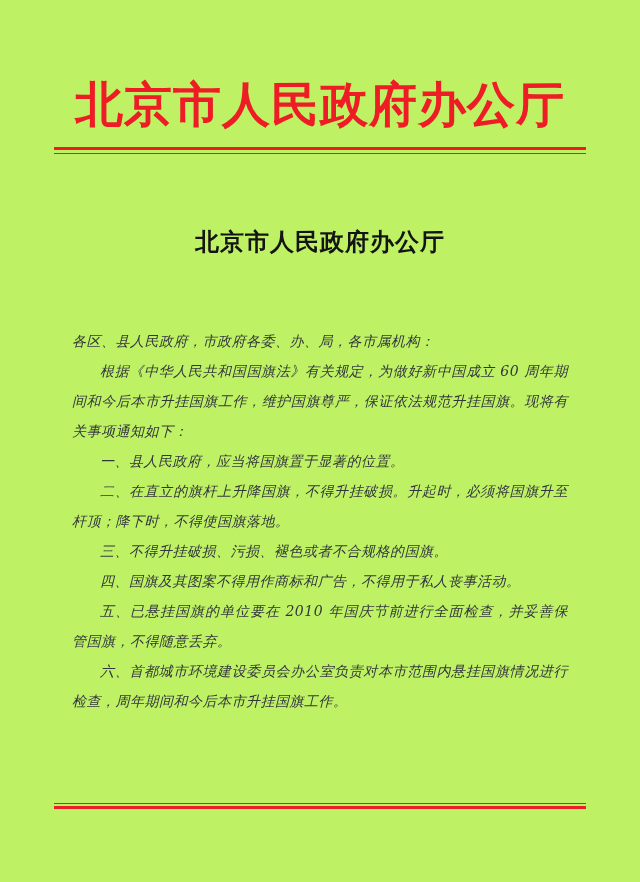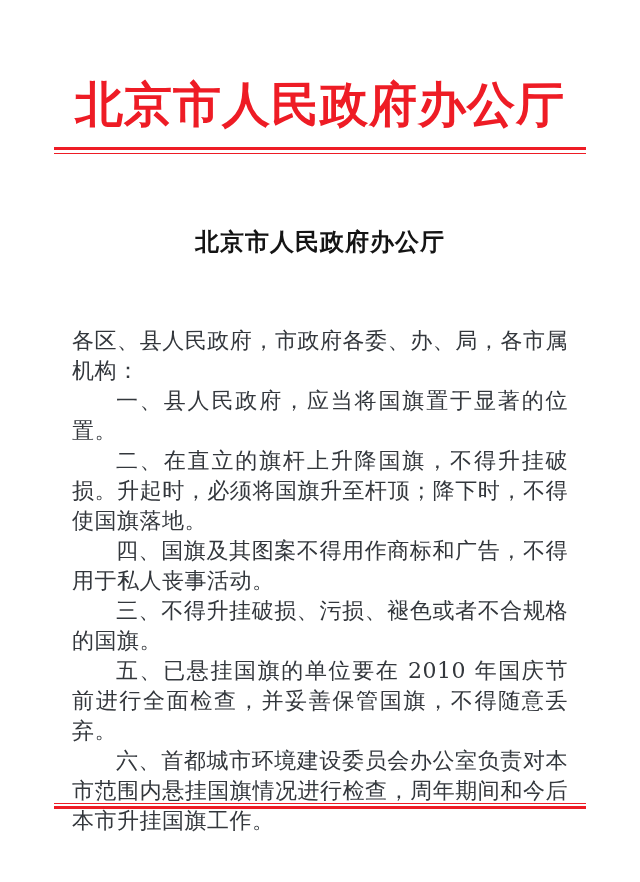--- a/index.html
+++ b/index.html
@@ -6,21 +6,21 @@
     margin: 0;
     padding: 0;
     background: #e9e9e9;
     font-family: "DejaVu Serif", "Liberation Serif", serif;
   }
   .page {
     position: relative;
     width: 640px;
     height: 882px;
     margin: 0 auto;
-    background: #ffffff;
+    background: #bef264;
     overflow: hidden;
   }
   
   .letterhead-issuer {
     position: absolute;
     top: 74px;
     left: 0;
     right: 0;
     text-align: center;
     font-size: 48px;
@@ -55,25 +55,26 @@
     line-height: 36px;
     letter-spacing: 1px;
   }
   
   .doc-body {
     position: absolute;
     top: 326px;
     left: 72px;
     width: 496px;
     color: #33373c;
-    font-size: 22px;
+    font-size: 14px;
     line-height: 30px;
     text-align: justify;
     word-break: break-all;
     letter-spacing: 0.5px;
+    font-style: italic;
   }
   .doc-body p {
     margin: 0;
     padding: 0;
   }
   .doc-body .salutation {
     text-indent: 0;
   }
   .doc-body .body-paragraph {
     text-indent: 2em;
@@ -89,24 +90,25 @@
   <div class="rule rule-top-thick"></div>
   <div class="rule rule-top-thin"></div>
 
   <div class="doc-title">
     <div>北京市人民政府办公厅</div>
   </div>
 
   <div class="doc-body">
     <p class="salutation">各区、县人民政府，市政府各委、办、局，各市属机构：</p>
     <div>
+        <p class="body-paragraph">根据《中华人民共和国国旗法》有关规定，为做好新中国成立 60 周年期间和今后本市升挂国旗工作，维护国旗尊严，保证依法规范升挂国旗。现将有关事项通知如下：</p>
         <p class="body-paragraph">一、县人民政府，应当将国旗置于显著的位置。</p>
         <p class="body-paragraph">二、在直立的旗杆上升降国旗，不得升挂破损。升起时，必须将国旗升至杆顶；降下时，不得使国旗落地。</p>
+        <p class="body-paragraph">三、不得升挂破损、污损、褪色或者不合规格的国旗。</p>
         <p class="body-paragraph">四、国旗及其图案不得用作商标和广告，不得用于私人丧事活动。</p>
-        <p class="body-paragraph">三、不得升挂破损、污损、褪色或者不合规格的国旗。</p>
         <p class="body-paragraph">五、已悬挂国旗的单位要在 2010 年国庆节前进行全面检查，并妥善保管国旗，不得随意丢弃。</p>
         <p class="body-paragraph">六、首都城市环境建设委员会办公室负责对本市范围内悬挂国旗情况进行检查，周年期间和今后本市升挂国旗工作。</p>
       </div>
   </div>
 
   <div class="rule rule-bottom-thin"></div>
   <div class="rule rule-bottom-thick"></div>
 
 </div>
 

